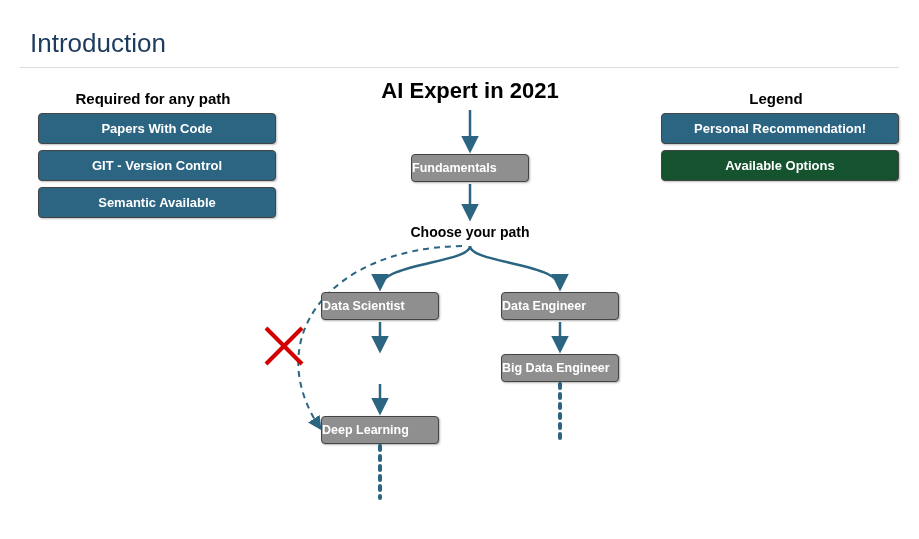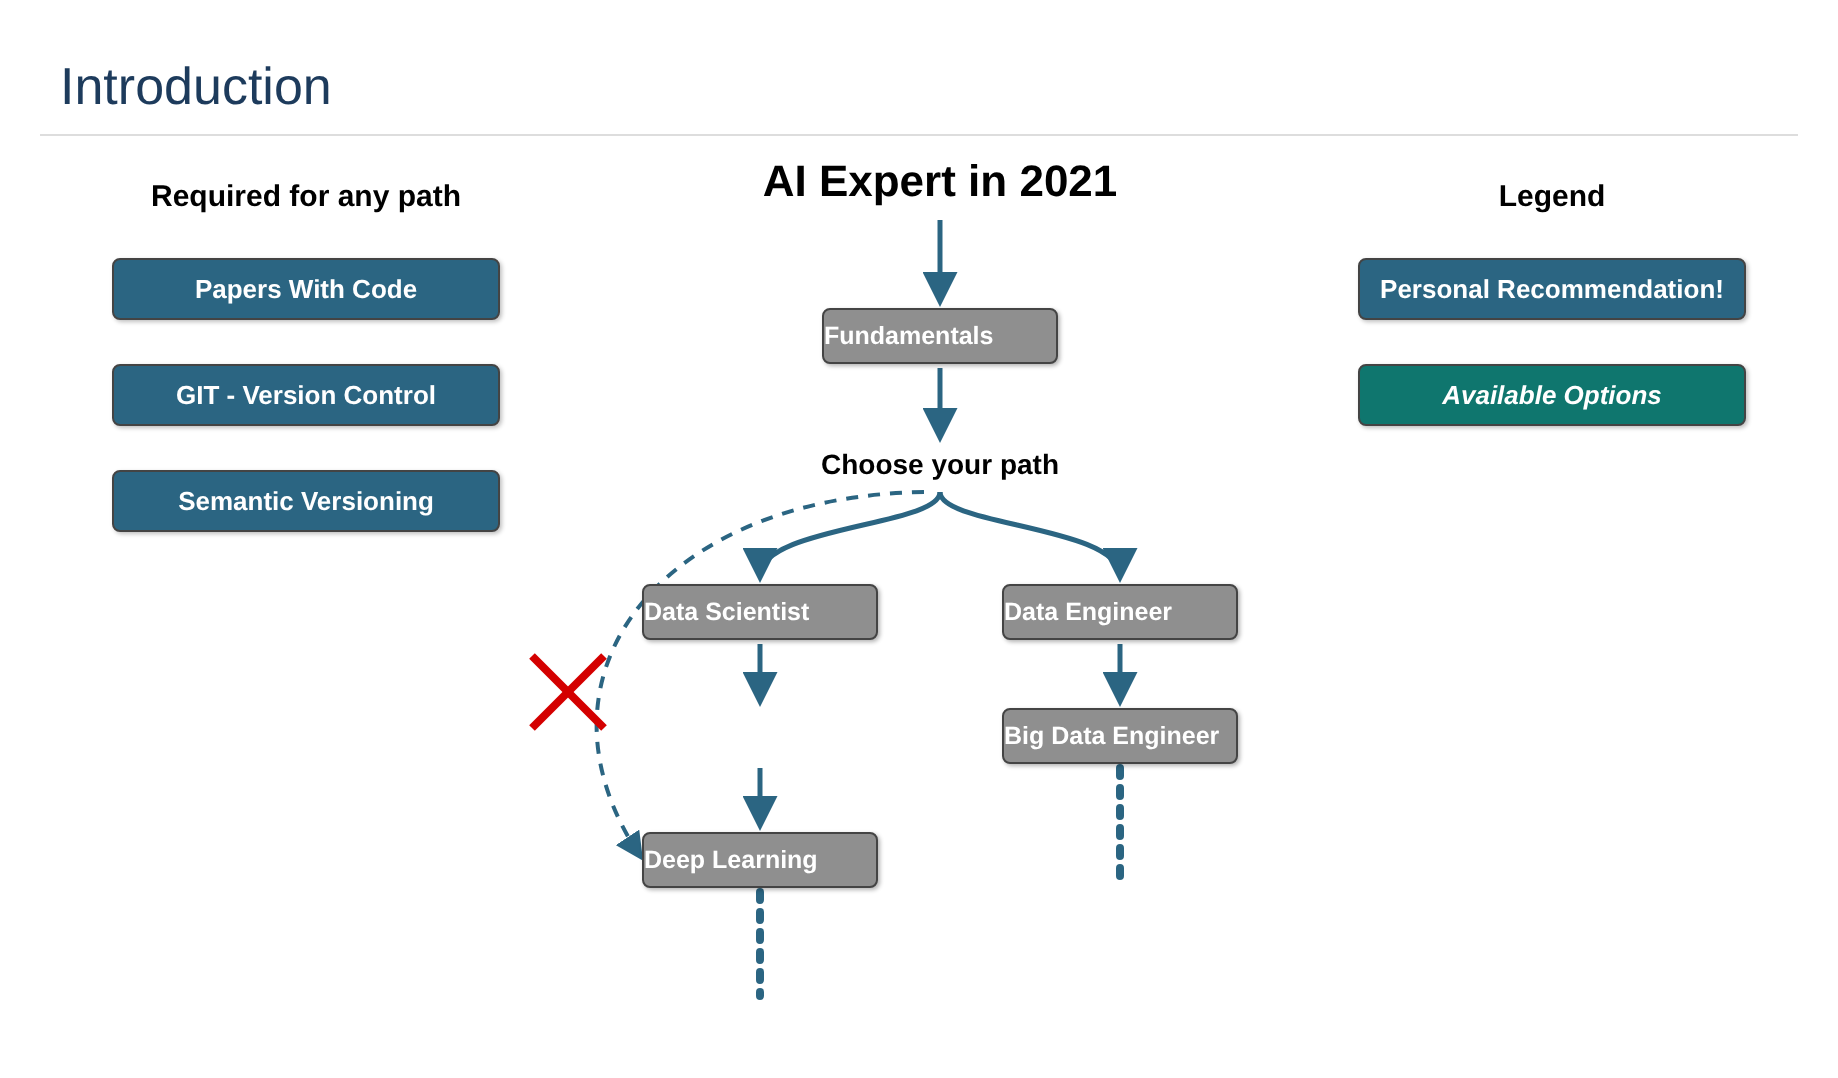--- a/index.html
+++ b/index.html
@@ -31,27 +31,27 @@
     color: #000;
     text-align: center;
   }
   .pill {
     font-size: 13px;
     font-weight: bold;
     color: #fff;
     text-align: center;
     padding: 7px 0;
     border-radius: 4px;
-    width: 194px;
-    margin: 22px auto;
+    width: 238px;
+    margin: 6px auto;
     border: 1px solid #444;
     box-shadow: 1px 1px 2px rgba(0,0,0,0.25);
   }
   .pill.blue { background: #2b6582; }
-  .pill.gray { background: #0f766e; font-style: italic; }
+  .pill.gray { background: #14532d; }
   .sidebar-left {
     position: absolute;
     left: 38px;
     top: 90px;
     width: 230px;
   }
   .sidebar-right {
     position: absolute;
     right: 28px;
     top: 90px;
@@ -110,21 +110,21 @@
 </head>
 <body>
 
 <h1 class="page-title">Introduction</h1>
 <div class="hr"></div>
 
 <div class="sidebar-left">
   <div class="section-label">Required for any path</div>
   <div class="pill blue">Papers With Code</div>
   <div class="pill blue">GIT - Version Control</div>
-  <div class="pill blue">Semantic Versioning</div>
+  <div class="pill blue">Semantic Available</div>
 </div>
 
 <div class="sidebar-right">
   <div class="section-label">Legend</div>
   <div class="pill blue">Personal Recommendation!</div>
   <div class="pill gray">Available Options</div>
 </div>
 
 <div class="diagram">
   <div class="diag-title">AI Expert in 2021</div>

